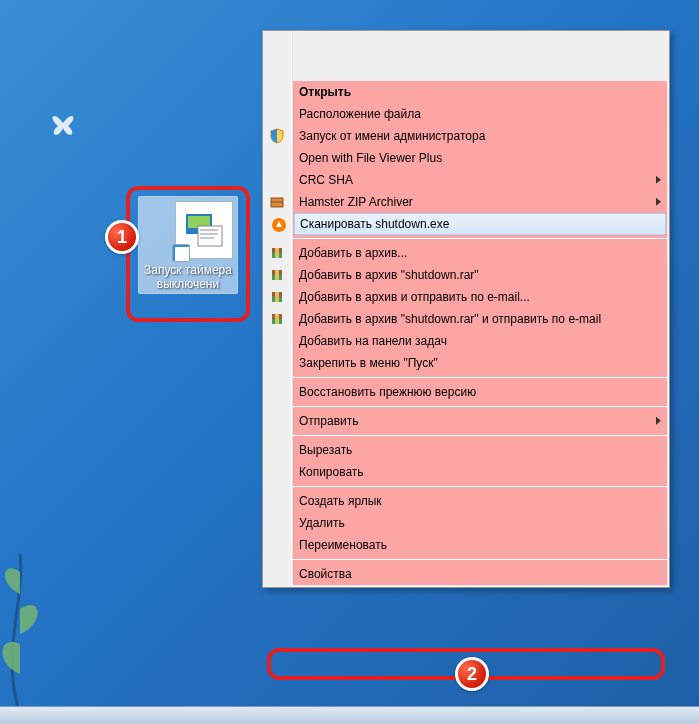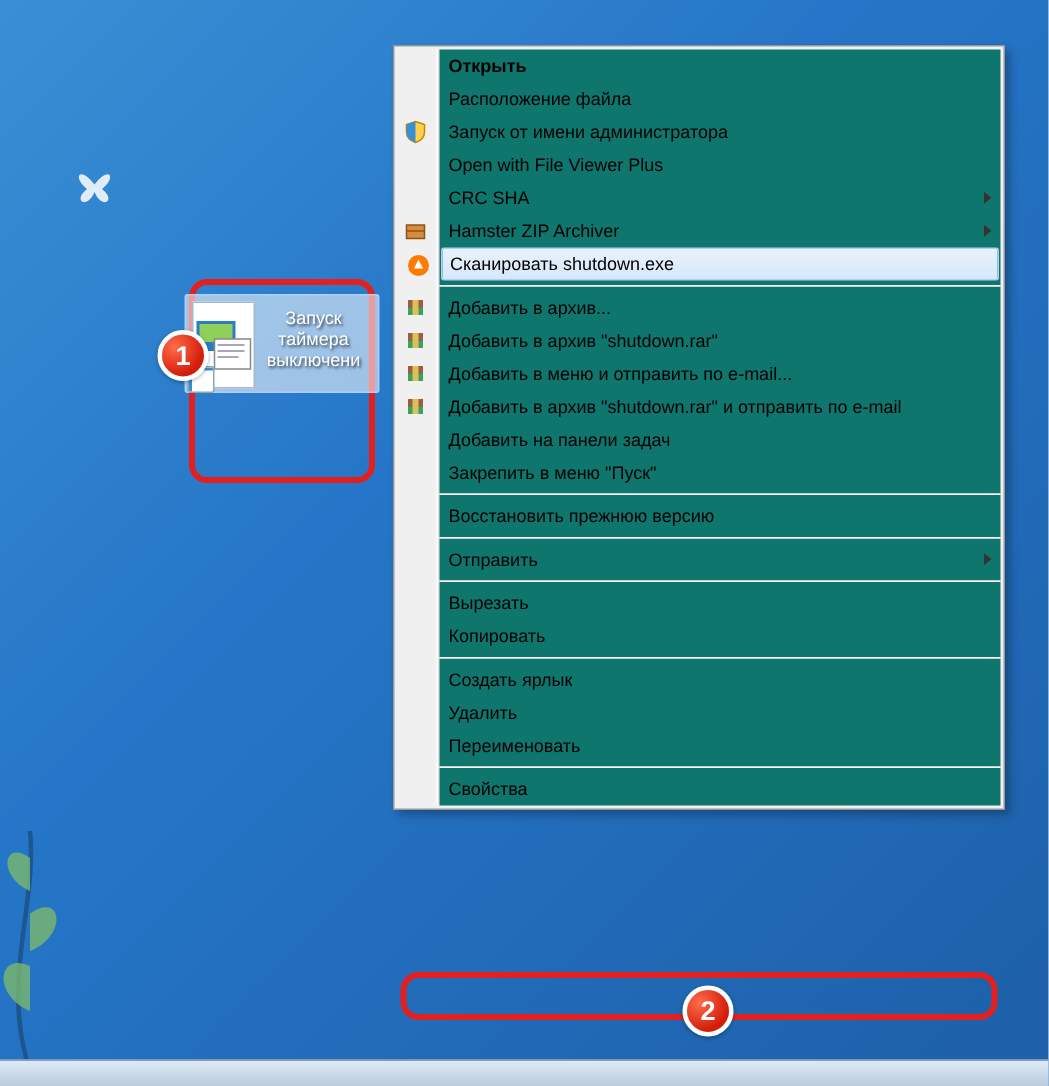--- a/index.html
+++ b/index.html
@@ -28,21 +28,21 @@
   position: absolute; left: 126px; top: 186px;
   width: 124px; height: 136px;
   border: 4px solid #e22020; border-radius: 12px;
   display: flex; flex-direction: column; align-items: center;
   padding-top: 6px;
 }
 .icon-wrap .sel {
   background: rgba(255,255,255,0.55);
   border: 1px solid rgba(180,210,255,0.8);
   border-radius: 2px; padding: 4px 4px 2px 4px;
-  display: flex; flex-direction: row; align-items: flex-start;
+  display: flex; flex-direction: column; align-items: flex-end;
 }
 .icon-img {
   width: 58px; height: 58px; background: #fff;
   border: 1px solid #a8b9cc; position: relative;
   display: flex; align-items: center; justify-content: center;
 }
 .icon-img::after {
   content: ""; position: absolute; left: -4px; bottom: -4px;
   width: 16px; height: 16px; background: #fff;
   border: 1px solid #8aa; border-radius: 2px;
@@ -75,21 +75,21 @@
 }
 .ctx-inner {
   display: flex;
 }
 .gutter {
   width: 28px; flex-shrink: 0;
   background: #f0f0f0;
   border-right: 1px solid #e0e0e0;
   box-shadow: inset -1px 0 0 #fff;
 }
-.items { flex: 1; background: #0f766e; }
+.items { flex: 1; background: #fca5a5; margin-top: 48px; }
 .item {
   position: relative;
   height: 22px; line-height: 22px;
   padding-left: 6px; padding-right: 18px;
   color: #000; white-space: nowrap;
   cursor: default;
 }
 .item.bold { font-weight: bold; }
 .item.hover {
   background: linear-gradient(#e9f2fb, #d5e8fa);
@@ -191,21 +191,21 @@
             </svg>
           </span></div>
         <div class="item"><span>Добавить в архив "shutdown.rar"</span><span class="ico">
             <svg width="16" height="16" viewBox="0 0 16 16">
               <rect x="3" y="3" width="10" height="10" fill="#7a3fa0"></rect>
               <rect x="3" y="3" width="10" height="5" fill="#a05c3f"></rect>
               <rect x="3" y="8" width="10" height="5" fill="#3fa05c"></rect>
               <rect x="6" y="3" width="4" height="10" fill="#d9c25a"></rect>
             </svg>
           </span></div>
-        <div class="item"><span>Добавить в меню и отправить по e-mail...</span><span class="ico">
+        <div class="item"><span>Добавить в архив и отправить по e-mail...</span><span class="ico">
             <svg width="16" height="16" viewBox="0 0 16 16">
               <rect x="3" y="3" width="10" height="10" fill="#7a3fa0"></rect>
               <rect x="3" y="3" width="10" height="5" fill="#a05c3f"></rect>
               <rect x="3" y="8" width="10" height="5" fill="#3fa05c"></rect>
               <rect x="6" y="3" width="4" height="10" fill="#d9c25a"></rect>
             </svg>
           </span></div>
         <div class="item"><span>Добавить в архив "shutdown.rar" и отправить по e-mail</span><span class="ico">
             <svg width="16" height="16" viewBox="0 0 16 16">
               <rect x="3" y="3" width="10" height="10" fill="#7a3fa0"></rect>

